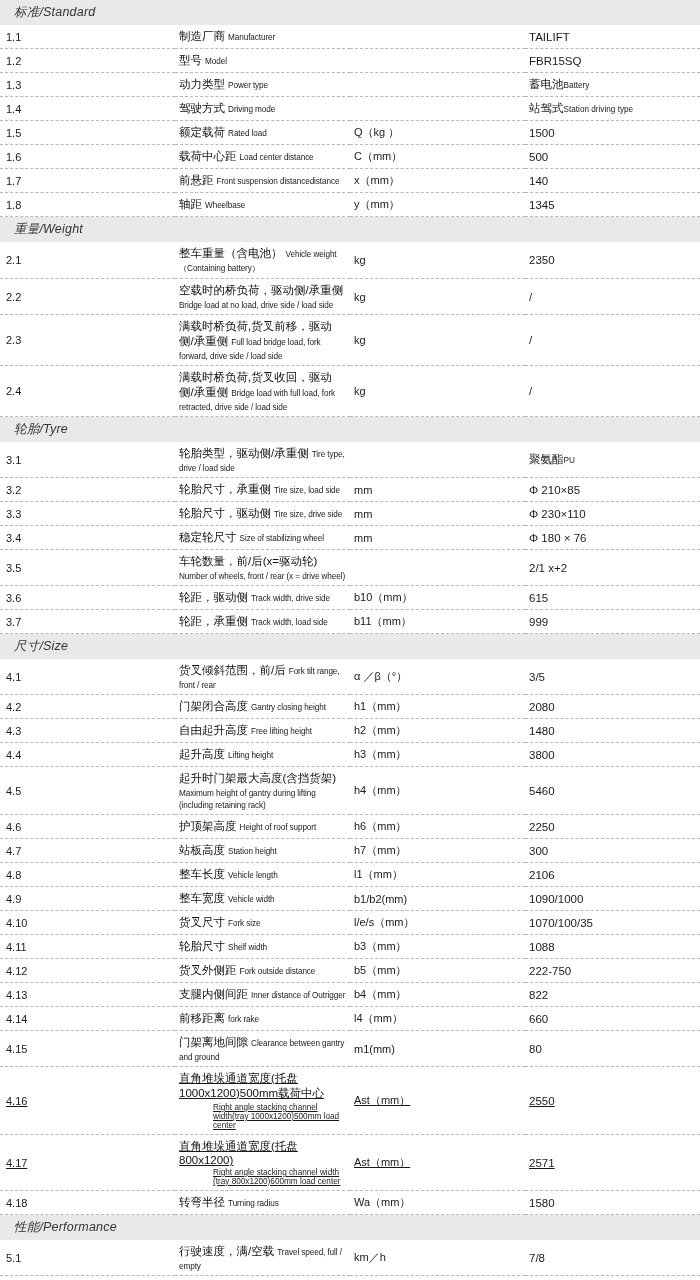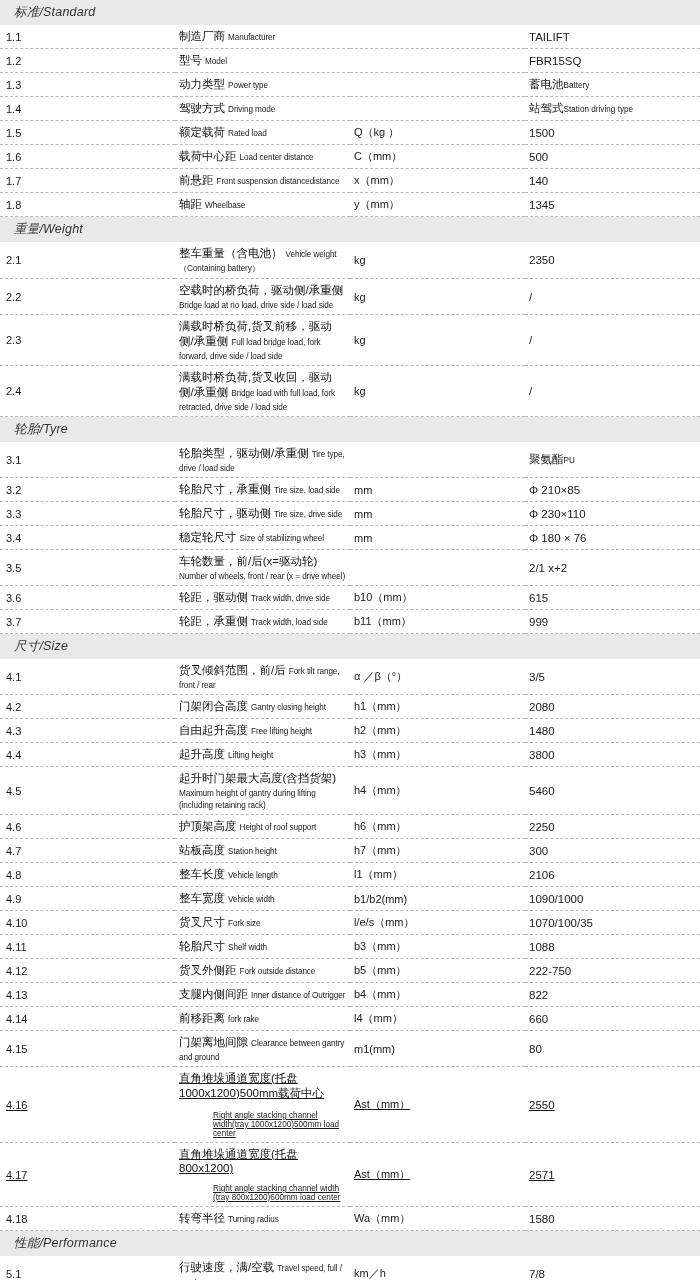--- a/index.html
+++ b/index.html
@@ -69,21 +69,21 @@
   .lbl-en {
     font-size: 8.2px;
     color: #222;
     letter-spacing: -0.1px;
   }
   .lbl-line2 {
     display: block;
     font-size: 8.2px;
     color: #222;
     padding-left: 34px;
-    margin-top: 10px;
+    margin-top: 2px;
   }
   .val-cn {
     font-size: 11.5px;
   }
   .val-en {
     font-size: 8.2px;
   }
 </style>
 </head>
 <body>

